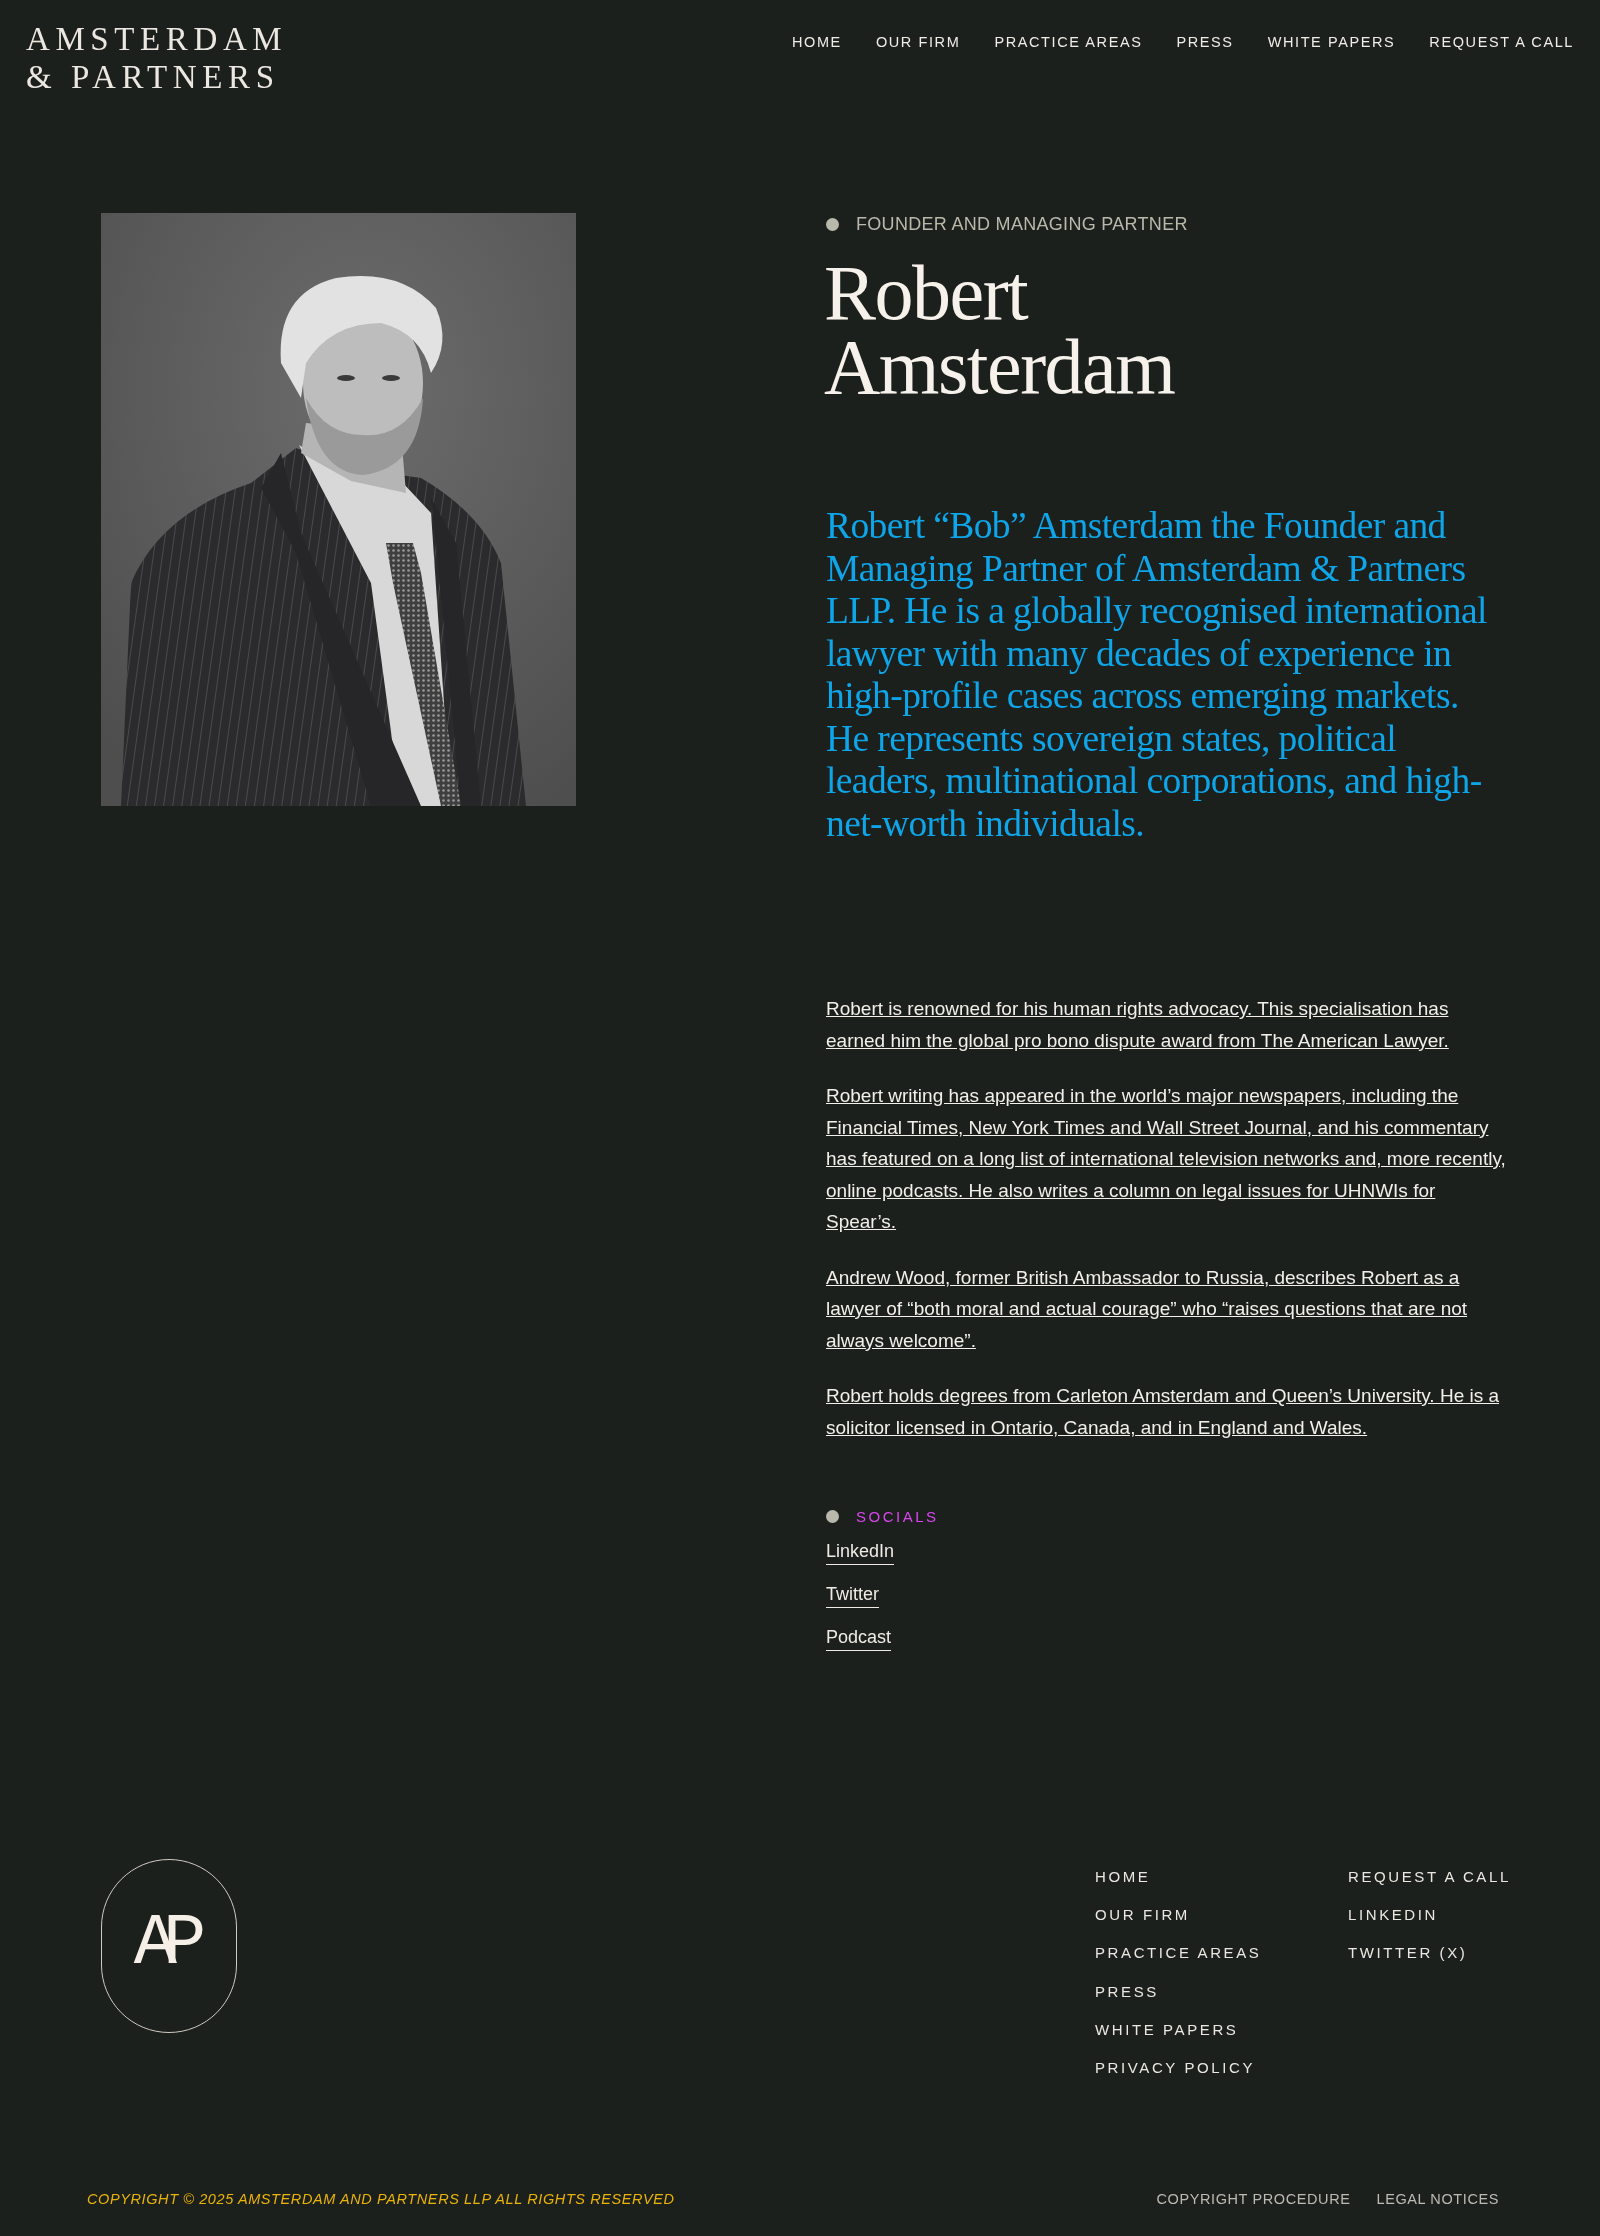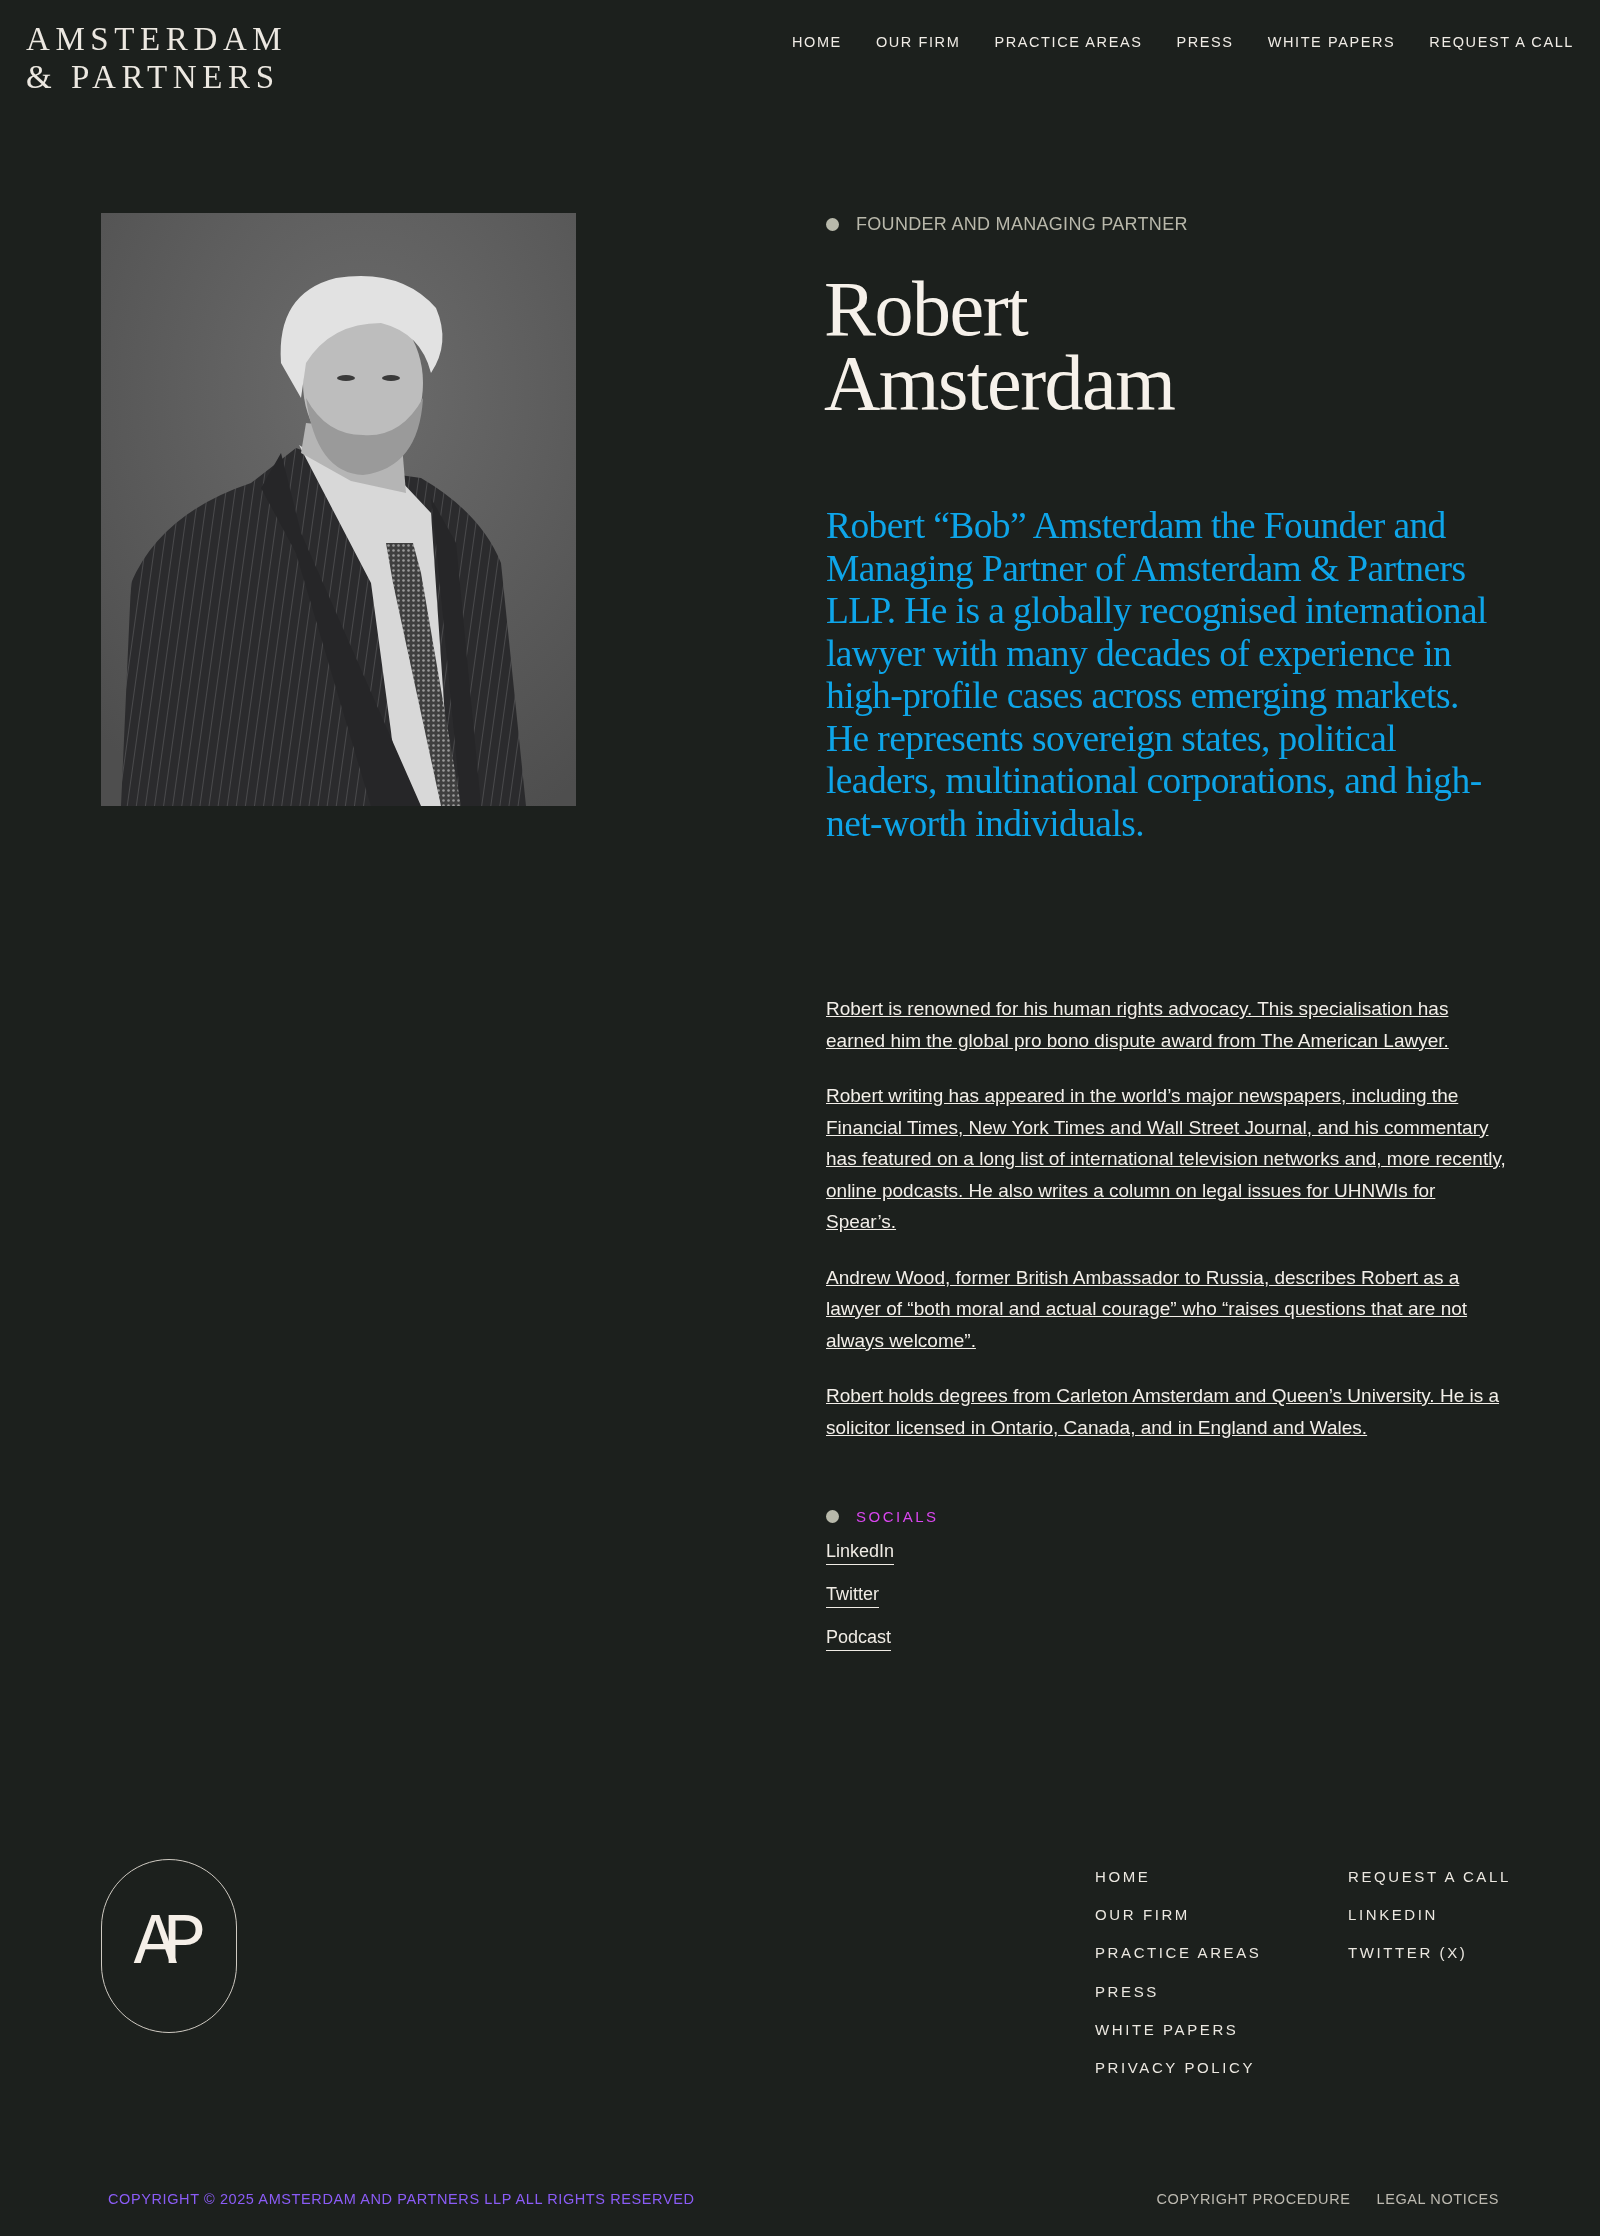--- a/index.html
+++ b/index.html
@@ -41,21 +41,21 @@
     .portrait svg { display: block; width: 100%; height: 100%; }
 
     
     .main { position: absolute; left: 826px; top: 0; width: 680px; }
     .eyebrow {
       position: absolute; top: 214px; left: 0; display: flex; align-items: center;
       font-size: 18px; letter-spacing: 0.3px; color: #b9b8ab;
     }
     .dot { width: 13px; height: 13px; border-radius: 50%; background: #b8b9ab; margin-right: 17px; display: inline-block; }
     .name {
-      position: absolute; top: 272px; left: -2px;
+      position: absolute; top: 256px; left: -2px;
       font-family: "Liberation Serif", serif; font-weight: normal;
       font-size: 78px; line-height: 74px; color: #f6f1ea; letter-spacing: -1.5px;
     }
     .name span { display: block; }
     .lead {
       position: absolute; top: 505px; left: 0; width: 680px;
       font-family: "Liberation Serif", serif;
       font-size: 37.5px; line-height: 42.5px; color: #0ea5e9;
       letter-spacing: -0.6px;
     }
@@ -90,22 +90,22 @@
     }
     .footer-col { position: absolute; top: 1868px; list-style: none; }
     .footer-col li { height: 38.2px; }
     .footer-col a {
       color: #ece8e1; text-decoration: none; font-size: 15px; letter-spacing: 2.6px;
     }
     .col1 { left: 1095px; }
     .col2 { left: 1348px; }
 
     .copyright {
-      position: absolute; left: 108px; top: 2191px;
-      font-size: 14.5px; letter-spacing: 0.6px; color: #8b5cf6;
+      position: absolute; left: 87px; top: 2191px;
+      font-size: 14.5px; letter-spacing: 0.6px; color: #eab308; font-style: italic;
     }
     .legal {
       position: absolute; right: 101px; top: 2191px; display: flex; gap: 26px;
     }
     .legal a { color: #bdbab1; text-decoration: none; font-size: 14.5px; letter-spacing: 0.6px; }
   </style>
 </head>
 <body>
 
 <header class="header">

